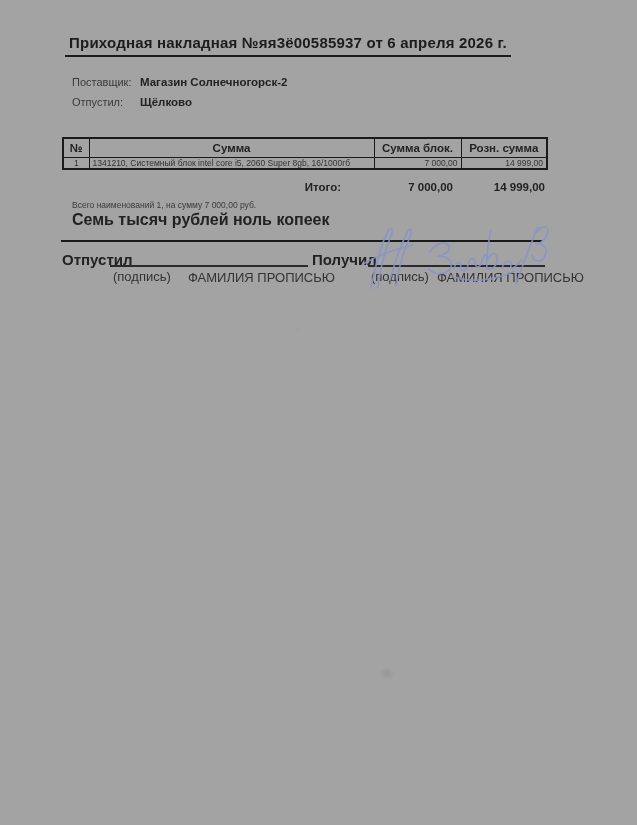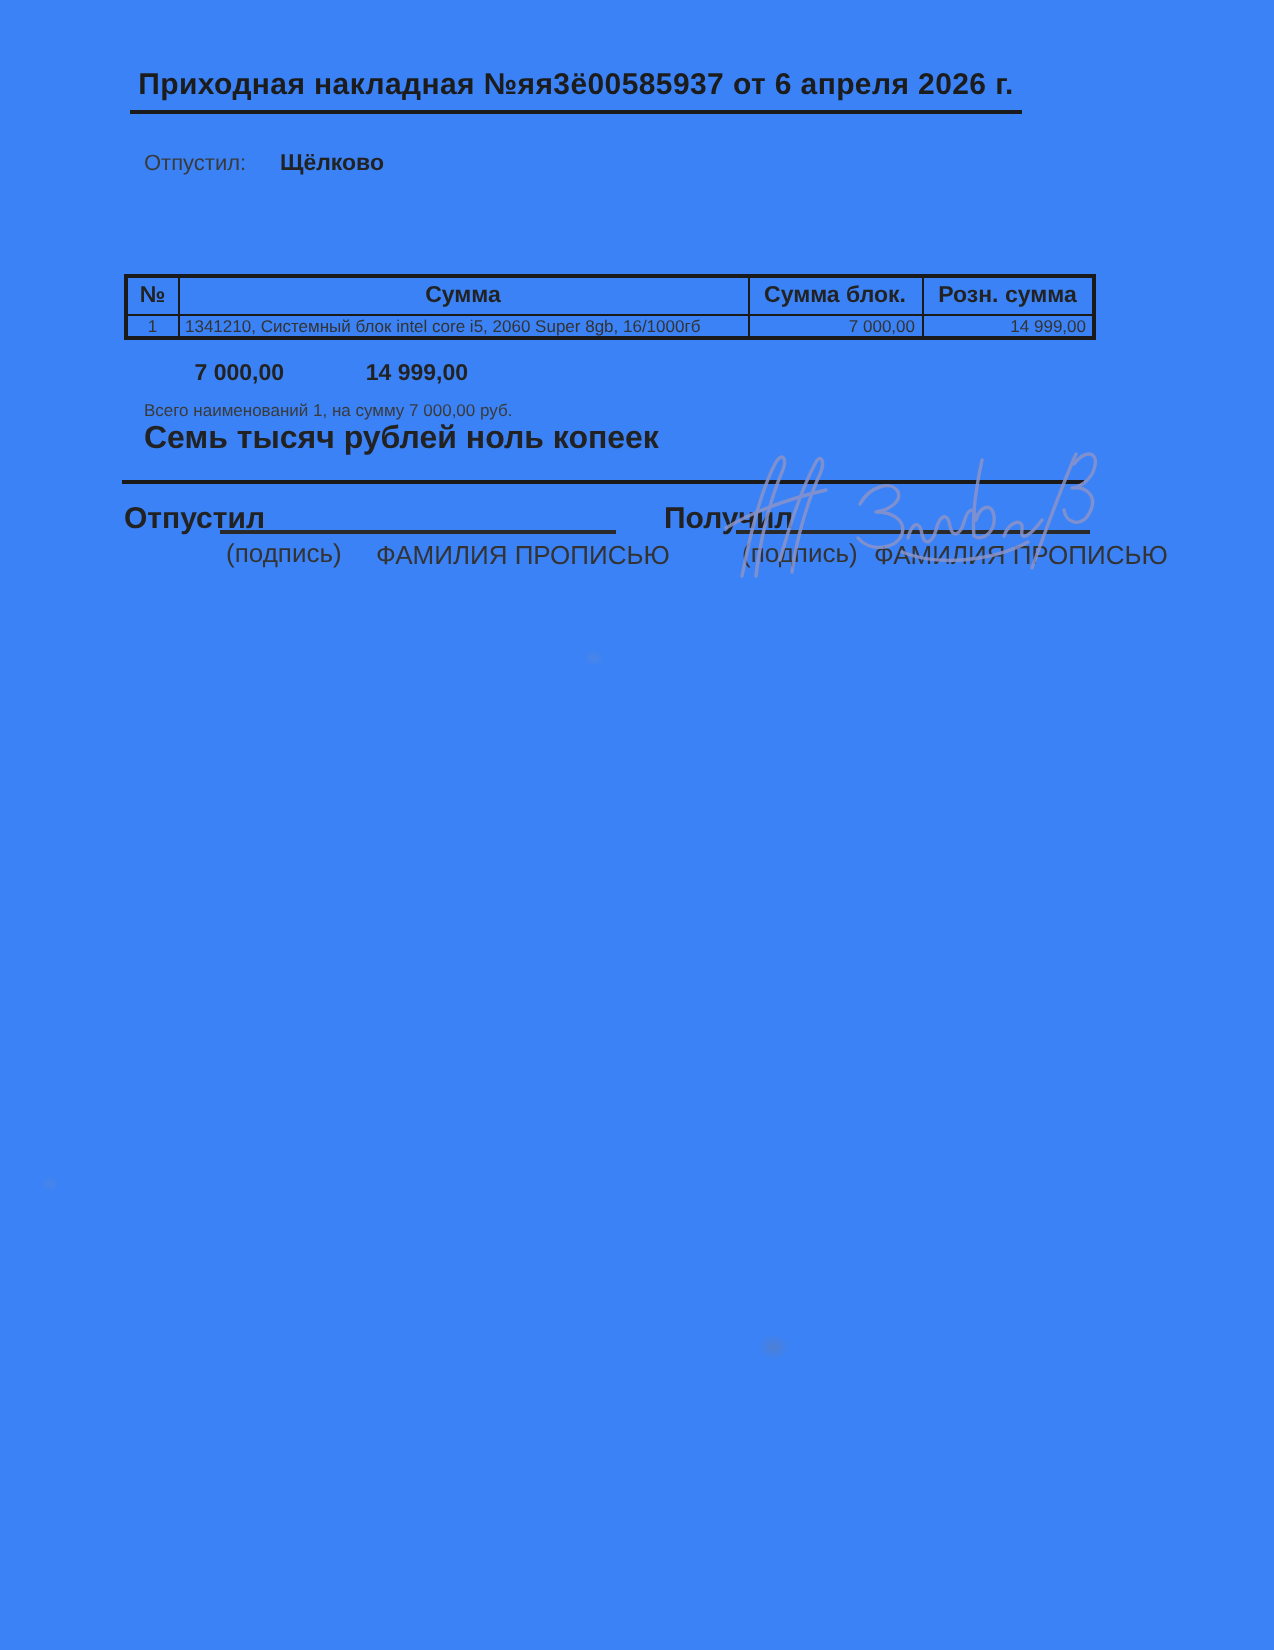--- a/index.html
+++ b/index.html
@@ -4,21 +4,21 @@
 <style>
   * { margin:0; padding:0; box-sizing:border-box; }
   html,body { width:637px; height:825px; }
   body {
     background:#ffffff;
     font-family:"Liberation Sans", sans-serif;
     color:#1c1c1c;
     position:relative;
     overflow:hidden;
   }
-  .page { position:absolute; inset:0; background:#3b82f6; }
+  .page { position:absolute; inset:0; background:#a3a3a3; }
 
   .doc-title {
     position:absolute; left:65px; top:34px; width:446px;
     text-align:center; font-weight:bold; font-size:15px; letter-spacing:0.2px;
     padding-bottom:4px; border-bottom:2px solid #1b1b1b; white-space:nowrap;
   }
 
   .info { position:absolute; left:72px; top:76px; }
   .info-row { display:flex; height:20px; align-items:flex-start; }
   .info-label { width:68px; font-size:11px; color:#3a3a3a; }
@@ -45,21 +45,21 @@
   .totals .t-income { width:87px;  text-align:right; padding-right:7px; }
   .totals .t-retail { width:86px;  text-align:right; padding-right:1px; }
 
   .sum-line  { position:absolute; left:72px; top:200px; font-size:8.5px; color:#3a3a3a; }
   .sum-words { position:absolute; left:72px; top:211px; font-size:16px; font-weight:bold; color:#222; }
 
   .divider { position:absolute; left:61px; top:240px; width:481px; height:2px; background:#1a1a1a; }
 
   .sig-label { position:absolute; font-weight:bold; font-size:15px; color:#222; }
   .sig-label.released { left:62px;  top:251px; }
-  .sig-label.received { left:332px; top:251px; }
+  .sig-label.received { left:312px; top:251px; }
   .sig-line { position:absolute; height:1.5px; background:#2a2a2a; top:265px; }
   .sig-line.left  { left:110px; width:198px; }
   .sig-line.right { left:368px; width:177px; }
   .sig-caption { position:absolute; font-size:13px; color:#333; white-space:nowrap; }
   .cap-sign-l    { left:113px; top:269px; }
   .cap-surname-l { left:188px; top:270px; }
   .cap-sign-r    { left:371px; top:269px; }
   .cap-surname-r { left:437px; top:270px; }
 
   .signature-svg { position:absolute; left:358px; top:218px; width:200px; height:75px; z-index:3; }
@@ -73,20 +73,24 @@
     background:radial-gradient(closest-side, rgba(150,150,155,0.14), rgba(255,255,255,0)); }
 </style>
 </head>
 <body>
 
 <div class="page">
 
   <div class="doc-title">Приходная накладная №яя3ё00585937 от 6 апреля 2026 г.</div>
 
   <div class="info">
+    <div class="info-row">
+      <span class="info-label">Поставщик:</span>
+      <span class="info-value">Магазин Солнечногорск-2</span>
+    </div>
     <div class="info-row">
       <span class="info-label">Отпустил:</span>
       <span class="info-value">Щёлково</span>
     </div>
   </div>
 
   <table class="items">
     <colgroup>
         <col style="width:26px">
         <col style="width:285px">
@@ -105,20 +109,21 @@
       <tr>
         <td class="c-num">1</td>
         <td>1341210, Системный блок intel core i5, 2060 Super 8gb, 16/1000гб</td>
         <td class="c-amt">7 000,00</td>
         <td class="c-amt">14 999,00</td>
       </tr>
     </tbody>
   </table>
 
   <div class="totals">
+    <span class="t-label">Итого:</span>
     <span class="t-income">7 000,00</span>
     <span class="t-retail">14 999,00</span>
   </div>
 
   <div class="sum-line">Всего наименований 1, на сумму 7 000,00 руб.</div>
   <div class="sum-words">Семь тысяч рублей ноль копеек</div>
 
   <div class="divider"></div>
 
   <div class="sig-label released">Отпустил</div>

